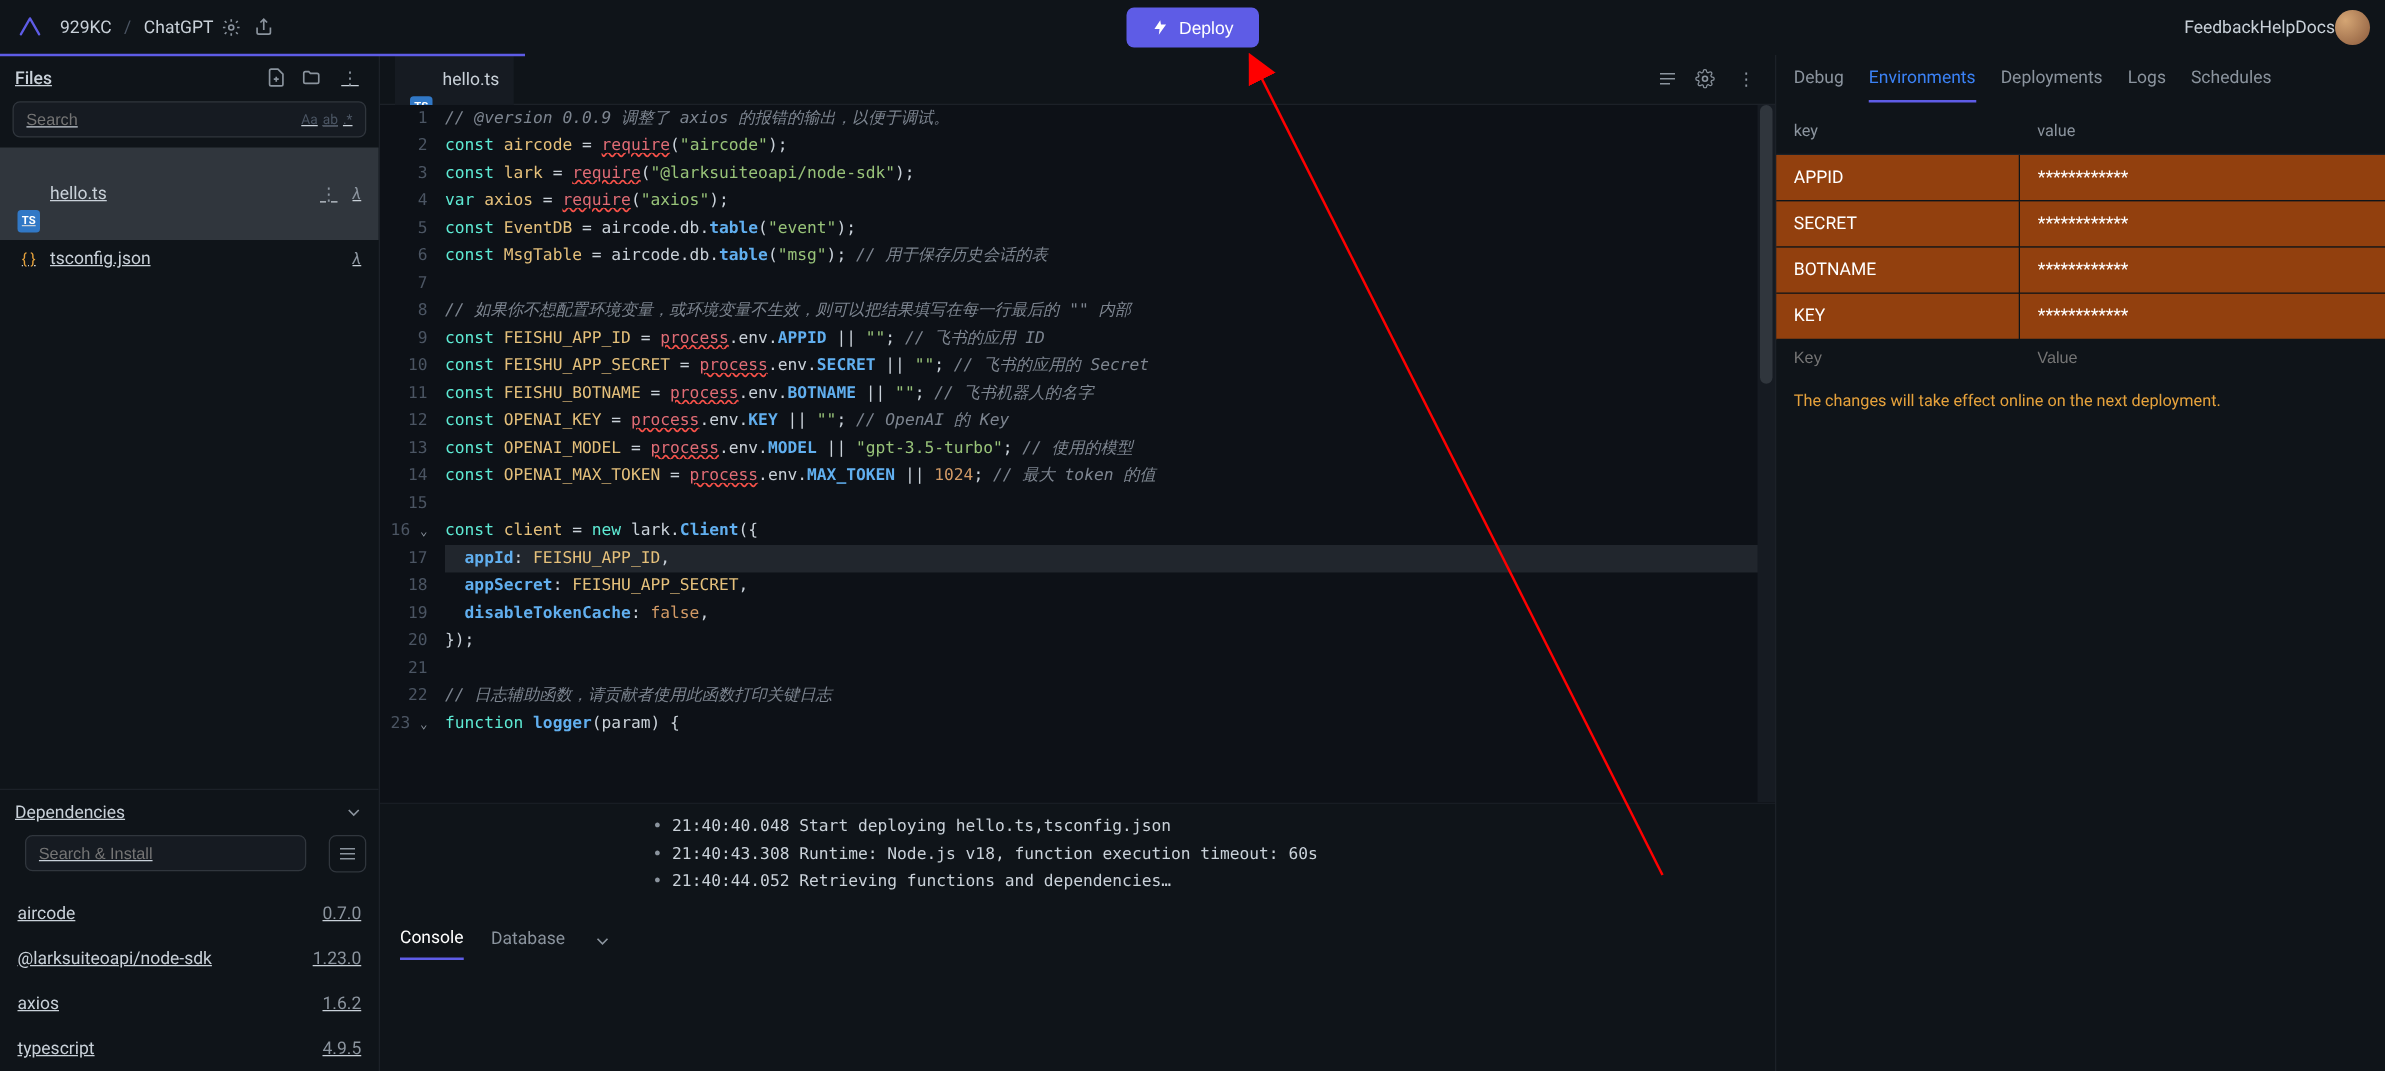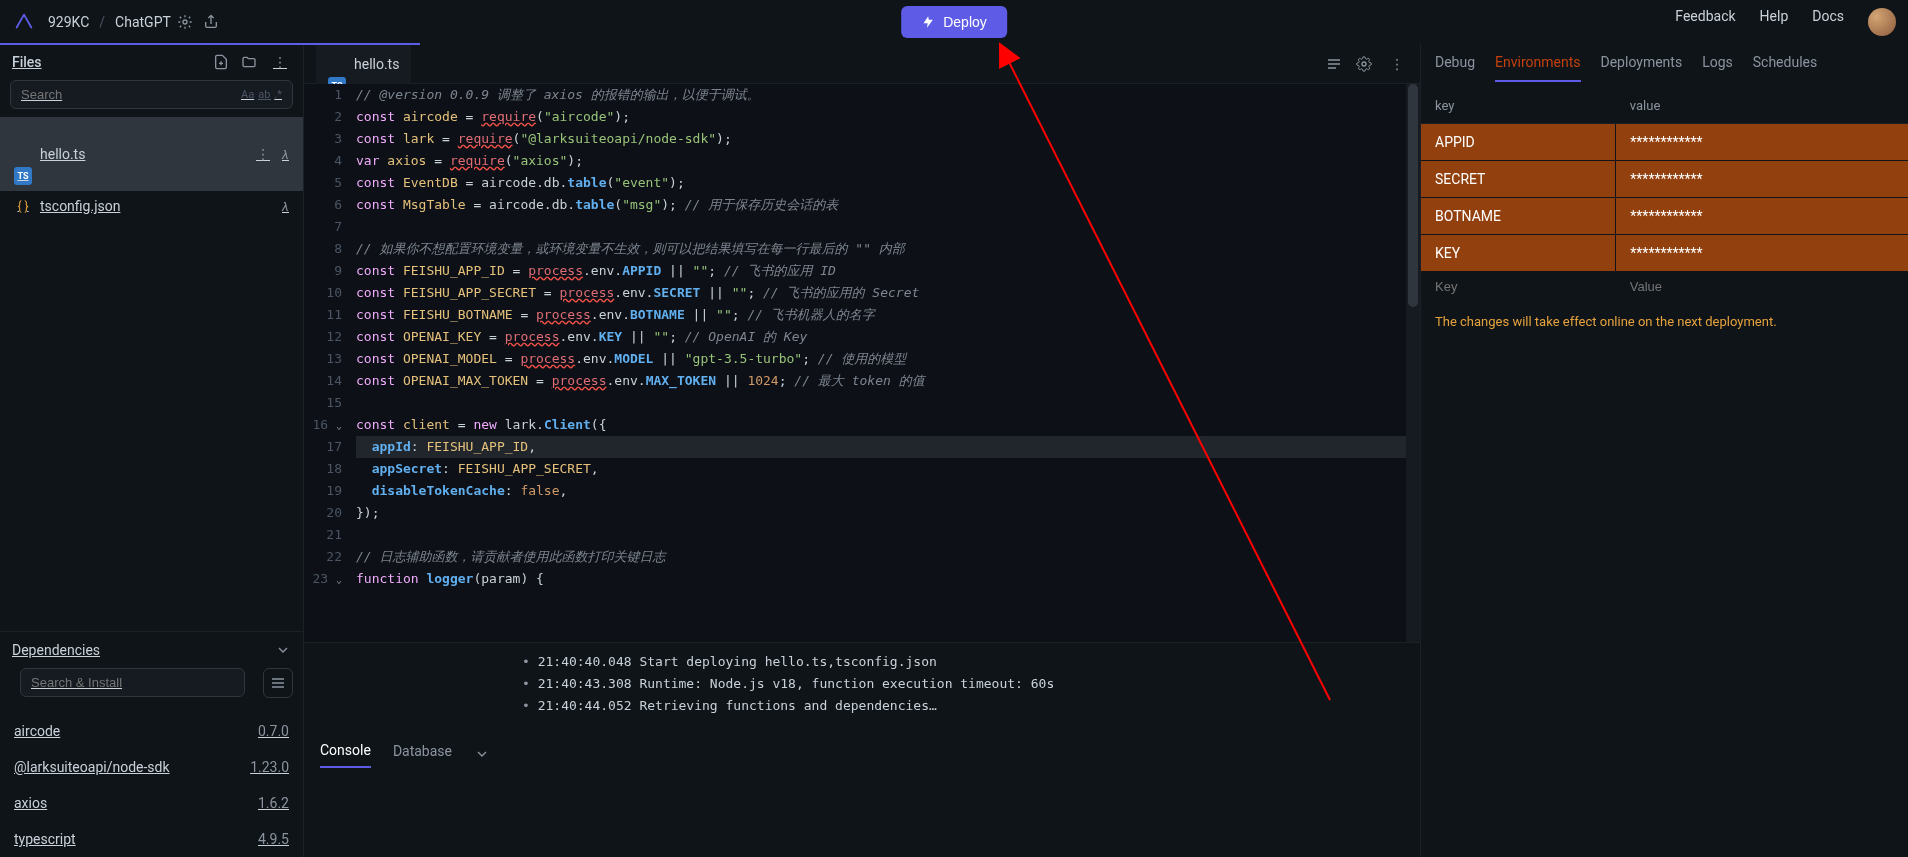--- a/index.html
+++ b/index.html
@@ -35,21 +35,21 @@
   color: #fff;
   border: none;
   padding: 8px 20px;
   border-radius: 6px;
   font-size: 14px;
   cursor: pointer;
   display: flex;
   align-items: center;
   gap: 8px;
 }
-.topbar-right { margin-left: auto; display: flex; gap: 24px; }
+.topbar-right { margin-left: auto; display: flex; align-items: center; }
 .topbar-link { color: #c9d1d9; cursor: pointer; }
 .avatar { width: 28px; height: 28px; border-radius: 50%; background: radial-gradient(circle at 30% 30%, #d4a574, #8b5a3c); }
 
 .main-grid {
   display: grid;
   grid-template-columns: 304px 1fr 488px;
   height: calc(100% - 44px);
   gap: 0;
 }
 
@@ -220,21 +220,21 @@
   position: absolute;
   right: 2px; top: 0;
   width: 10px;
   height: 40%;
   background: #30363d;
   border-radius: 5px;
 }
 
 
 .cm { color: #7d8590; font-style: italic; }
-.kw { color: #f0abfc; }
+.kw { color: #5eead4; }
 .fn { color: #e06c75; }
 .str { color: #98c379; }
 .num { color: #d19a66; }
 .var { color: #e5c07b; }
 .op { color: #c9d1d9; }
 .prop { color: #61afef; font-weight: bold; }
 .err { text-decoration: underline wavy #f85149; }
 
 .console-panel {
   height: 215px;
@@ -269,21 +269,21 @@
   display: flex;
   flex-direction: column;
 }
 .right-tabs {
   display: flex;
   gap: 20px;
   padding: 10px 14px 0;
   font-size: 14px;
 }
 .right-tab { color: #8b949e; padding-bottom: 10px; cursor: pointer; }
-.right-tab.active { color: #c2410c; border-bottom: 2px solid #5e5ce6; }
+.right-tab.active { color: #3b82f6; border-bottom: 2px solid #5e5ce6; }
 .env-table { width: 100%; border-collapse: collapse; margin-top: 6px; }
 .env-th {
   text-align: left;
   padding: 10px 14px;
   color: #8b949e;
   font-weight: 400;
   font-size: 13px;
   border-bottom: 1px solid #1c2128;
 }
 .env-row td {

